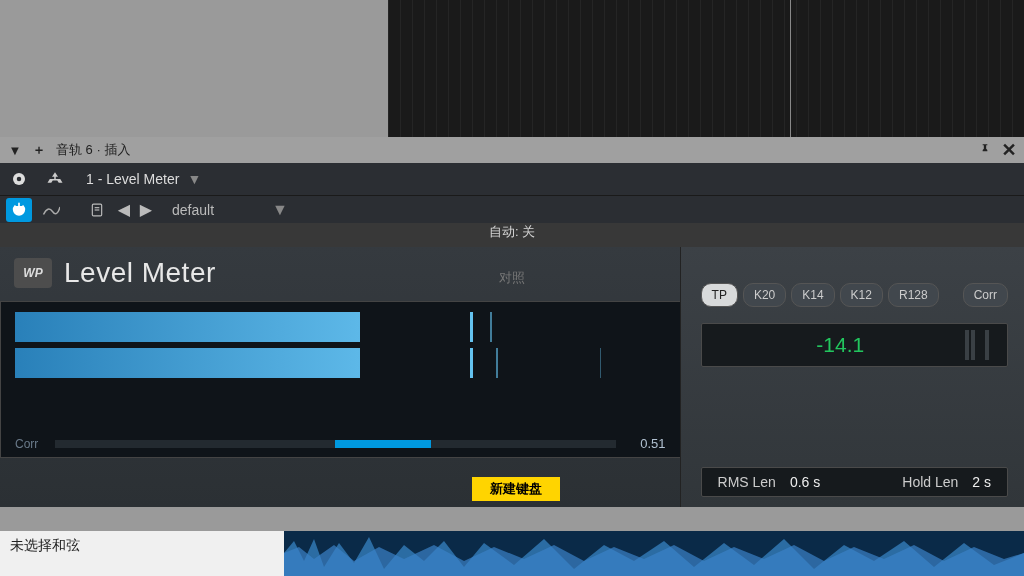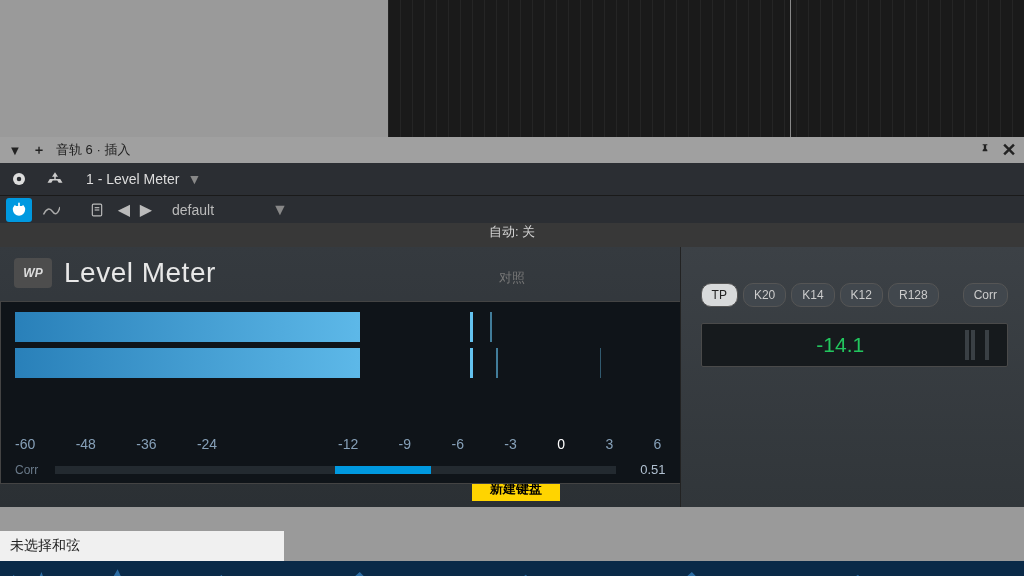--- a/index.html
+++ b/index.html
@@ -65,21 +65,21 @@
 .readout { height:44px; background:#161a1d; border:1px solid #4a4a4a; border-radius:2px; display:flex; align-items:center; padding:0 16px; margin-bottom:100px; }
 .readout .cell { flex:1; color:#22c55e; font-size:21px; text-align:center; }
 .readout .div { width:4px; height:30px; background:#3a4045; margin:0 2px; }
 .readout .div2 { width:4px; height:30px; background:#3a4045; margin-right:2px; }
 
 .param-row { display:flex; align-items:center; gap:14px; background:#161a1d; border:1px solid #4a4a4a; border-radius:2px; height:30px; padding:0 16px; color:#ccc; font-size:14px; }
 .param-row .val { color:#eee; }
 .param-row .spacer { flex:1; }
 
 
-.bottom { position:absolute; bottom:0; left:0; width:1024px; height:45px; display:flex;flex-direction:column; }
+.bottom { position:absolute; bottom:0; left:0; width:1024px; height:45px; display:flex; }
 .bot-left { width:284px; background:#f0f0f0; display:flex; align-items:flex-start; padding:6px 10px; font-size:14px; color:#222; }
 .bot-right { flex:1; background:#0a2540; position:relative; overflow:hidden; }
 .wave-scale { position:absolute; left:4px; top:0; font-size:9px; color:#888; line-height:10px; }
 .waveform { position:absolute; inset:0; }
 
 svg { display:block; }
 </style>
 </head>
 <body>
 
@@ -172,34 +172,20 @@
           <div class="peak-mark" style="left:70%;"></div>
           <div class="peak-mark" style="left:73%; width:2px; opacity:.6;"></div>
         </div>
         <div class="bar-row">
           <div class="bar-fill" style="width:53%;"></div>
           <div class="peak-mark" style="left:70%;"></div>
           <div class="peak-mark" style="left:74%; width:2px; opacity:.6;"></div>
           <div class="peak-mark" style="left:90%; width:1px; opacity:.4;"></div>
         </div>
         <div style="height:42px;"></div>
-        <div class="scale">
-          <span>-60</span>
-          <span>-48</span>
-          <span>-36</span>
-          <span>-24</span>
-          <span style="width:40px;"></span>
-          <span>-12</span>
-          <span>-9</span>
-          <span>-6</span>
-          <span>-3</span>
-          <span class="zero">0</span>
-          <span>3</span>
-          <span>6</span>
-        </div>
         <div class="corr-row">
           <span class="corr-lbl">Corr</span>
           <div class="corr-track">
             <div class="corr-seg" style="left:50%; width:17%;"></div>
           </div>
           <span class="corr-val">0.51</span>
         </div>
       </div>
     </div>
 
@@ -212,20 +198,27 @@
         <span class="mode-btn">R128</span>
         <span class="mode-gap"></span>
         <span class="mode-btn">Corr</span>
       </div>
       <div class="readout">
         <span class="cell">-14.1</span>
         <span class="div"></span>
           <span class="div2"></span>
         <span class="div" style="margin-left:8px;"></span>
       </div>
+      <div class="param-row">
+        <span>RMS Len</span>
+        <span class="val">0.6 s</span>
+        <span class="spacer"></span>
+        <span>Hold Len</span>
+        <span class="val">2 s</span>
+      </div>
     </div>
   </div>
 </div>
 
 <div class="bottom">
   <div class="bot-left">
     <span>未选择和弦</span>
   </div>
   <div class="bot-right">
     <div class="wave-scale">

